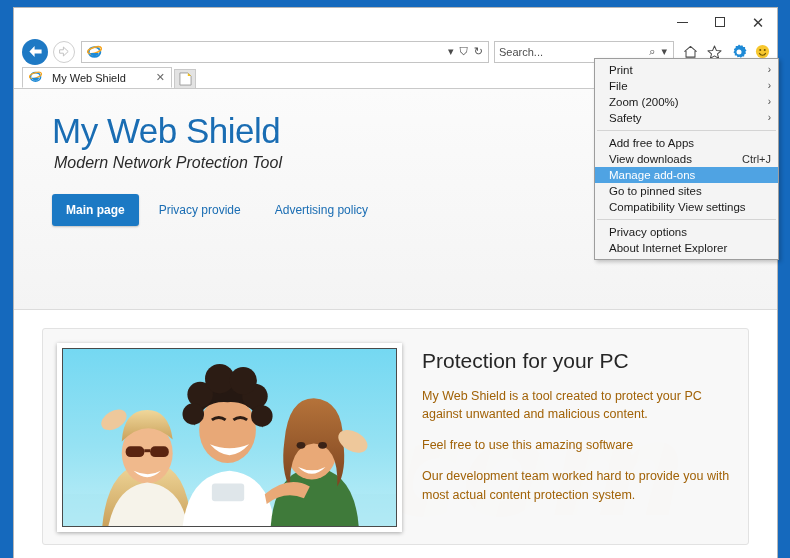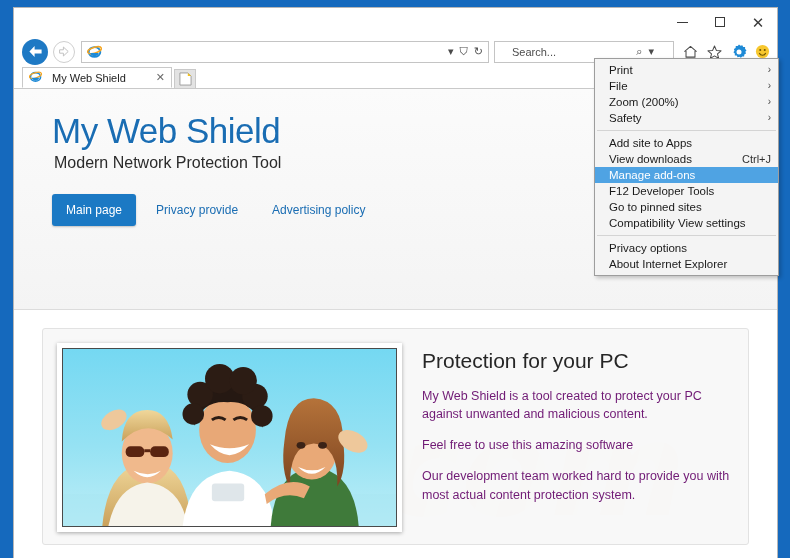--- a/index.html
+++ b/index.html
@@ -58,21 +58,21 @@
   }
   .ie-favicon svg { display:block; }
   .url-text {
     flex:1; font-size:11px; color:#333; white-space:nowrap; overflow:hidden;
     min-width:0;
   }
   .addr-icons { display:flex; align-items:center; gap:6px; padding-right:2px; flex:none; color:#4a4a4a; }
   .addr-icons .ic { font-size:11px; line-height:1; cursor:pointer; }
   .searchbar {
     width:180px; height:22px; margin-left:5px; border:1px solid #c4c4c4; background:#fff;
-    display:flex; align-items:center; padding:0 17px; flex:none;
+    display:flex; align-items:center; padding:0 4px; flex:none;
   }
   .searchbar .sq {
     flex:1; font-size:11px; color:#4d4d4d; white-space:nowrap; overflow:hidden;
   }
   .toolbar-icons { display:flex; align-items:center; gap:7px; margin-left:8px; flex:none; }
   .tb-ic { width:17px; height:17px; display:flex; align-items:center; justify-content:center; cursor:pointer; }
 
   
   .tabstrip {
     height:22px; background:#fff; display:flex; align-items:flex-end;
@@ -123,51 +123,52 @@
     background:linear-gradient(#fbfbfb,#f4f4f4);
     border-bottom:1px solid #dcdcdc; padding:22px 0 0 38px;
   }
   .site-title {
     font-family:"Liberation Sans", sans-serif;
     font-size:35px; font-weight:normal; color:#1a6db3; letter-spacing:-0.5px;
     text-shadow:1px 1px 1px rgba(255,255,255,0.9);
     margin:0 0 3px 0;
   }
   .site-tagline {
-    font-size:16px; color:#2b2b2b; margin:0 0 22px 2px;
+    font-size:16px; color:#2b2b2b; margin:0 0 22px 2px;font-style:italic;
   }
   .site-nav { display:flex; align-items:center; gap:6px; }
   .navbtn {
     font-size:12px; color:#1a6db3; padding:9px 14px; text-decoration:none;
     border-radius:3px; white-space:nowrap; cursor:pointer;
   }
   .navbtn.active {
     background:#1b79c4; color:#ffffff;
     box-shadow:0 1px 2px rgba(0,0,0,0.22);
+    font-weight:bold;
   }
 
   
   .hero-card {
     position:relative; z-index:4; margin:18px 28px 0 28px;
     background:rgba(246,246,246,0.82); border:1px solid #e2e2e2;
     border-radius:3px; padding:14px; display:flex; gap:20px; height:217px;
   }
   .hero-photo {
     width:345px; height:189px; flex:none; border:5px solid #ffffff;
     outline:1px solid #4a4a4a; outline-offset:-6px;
     box-shadow:0 1px 4px rgba(0,0,0,0.33);
     position:relative; overflow:hidden; background:#7fdcf0;
   }
   .photo-inner { position:absolute; inset:1px; overflow:hidden; }
   .hero-text { flex:1; padding-top:6px; min-width:0; }
   .hero-h2 {
     font-size:21px; font-weight:normal; color:#262626; margin:0 0 14px 0;
   }
   .hero-p {
-    font-size:12.5px; line-height:1.45; color:#701a75; margin:0 0 13px 0;
+    font-size:12.5px; line-height:1.45; color:#a16207; margin:0 0 13px 0;
   }
 
   
   .ie-menu {
     position:absolute; left:580px; top:50px; width:185px;
     background:#f4f4f4; border:1px solid #9d9d9d;
     box-shadow:2px 2px 4px rgba(0,0,0,0.22);
     z-index:60; padding:3px 0; font-size:11.5px; color:#1a1a1a;
   }
   .mi {
@@ -396,33 +397,30 @@
         <div class="mi">
           <span class="mi-label">Safety</span>
           <span class="mi-arrow">›</span>
         </div>
       </div>
 
       <div class="menu-sep"></div>
 
       <div class="menu-rows">
         <div class="mi">
-          <span class="mi-label">Add site to Apps</span>
+          <span class="mi-label">Add free to Apps</span>
         </div>
         <div class="mi">
           <span class="mi-label">View downloads</span>
           <span class="mi-accel">Ctrl+J</span>
         </div>
         <div class="mi selected">
           <span class="mi-label">Manage add-ons</span>
         </div>
         <div class="mi">
-          <span class="mi-label">F12 Developer Tools</span>
-        </div>
-        <div class="mi">
           <span class="mi-label">Go to pinned sites</span>
         </div>
         <div class="mi">
           <span class="mi-label">Compatibility View settings</span>
         </div>
       </div>
 
       <div class="menu-sep"></div>
 
       <div class="menu-rows">

